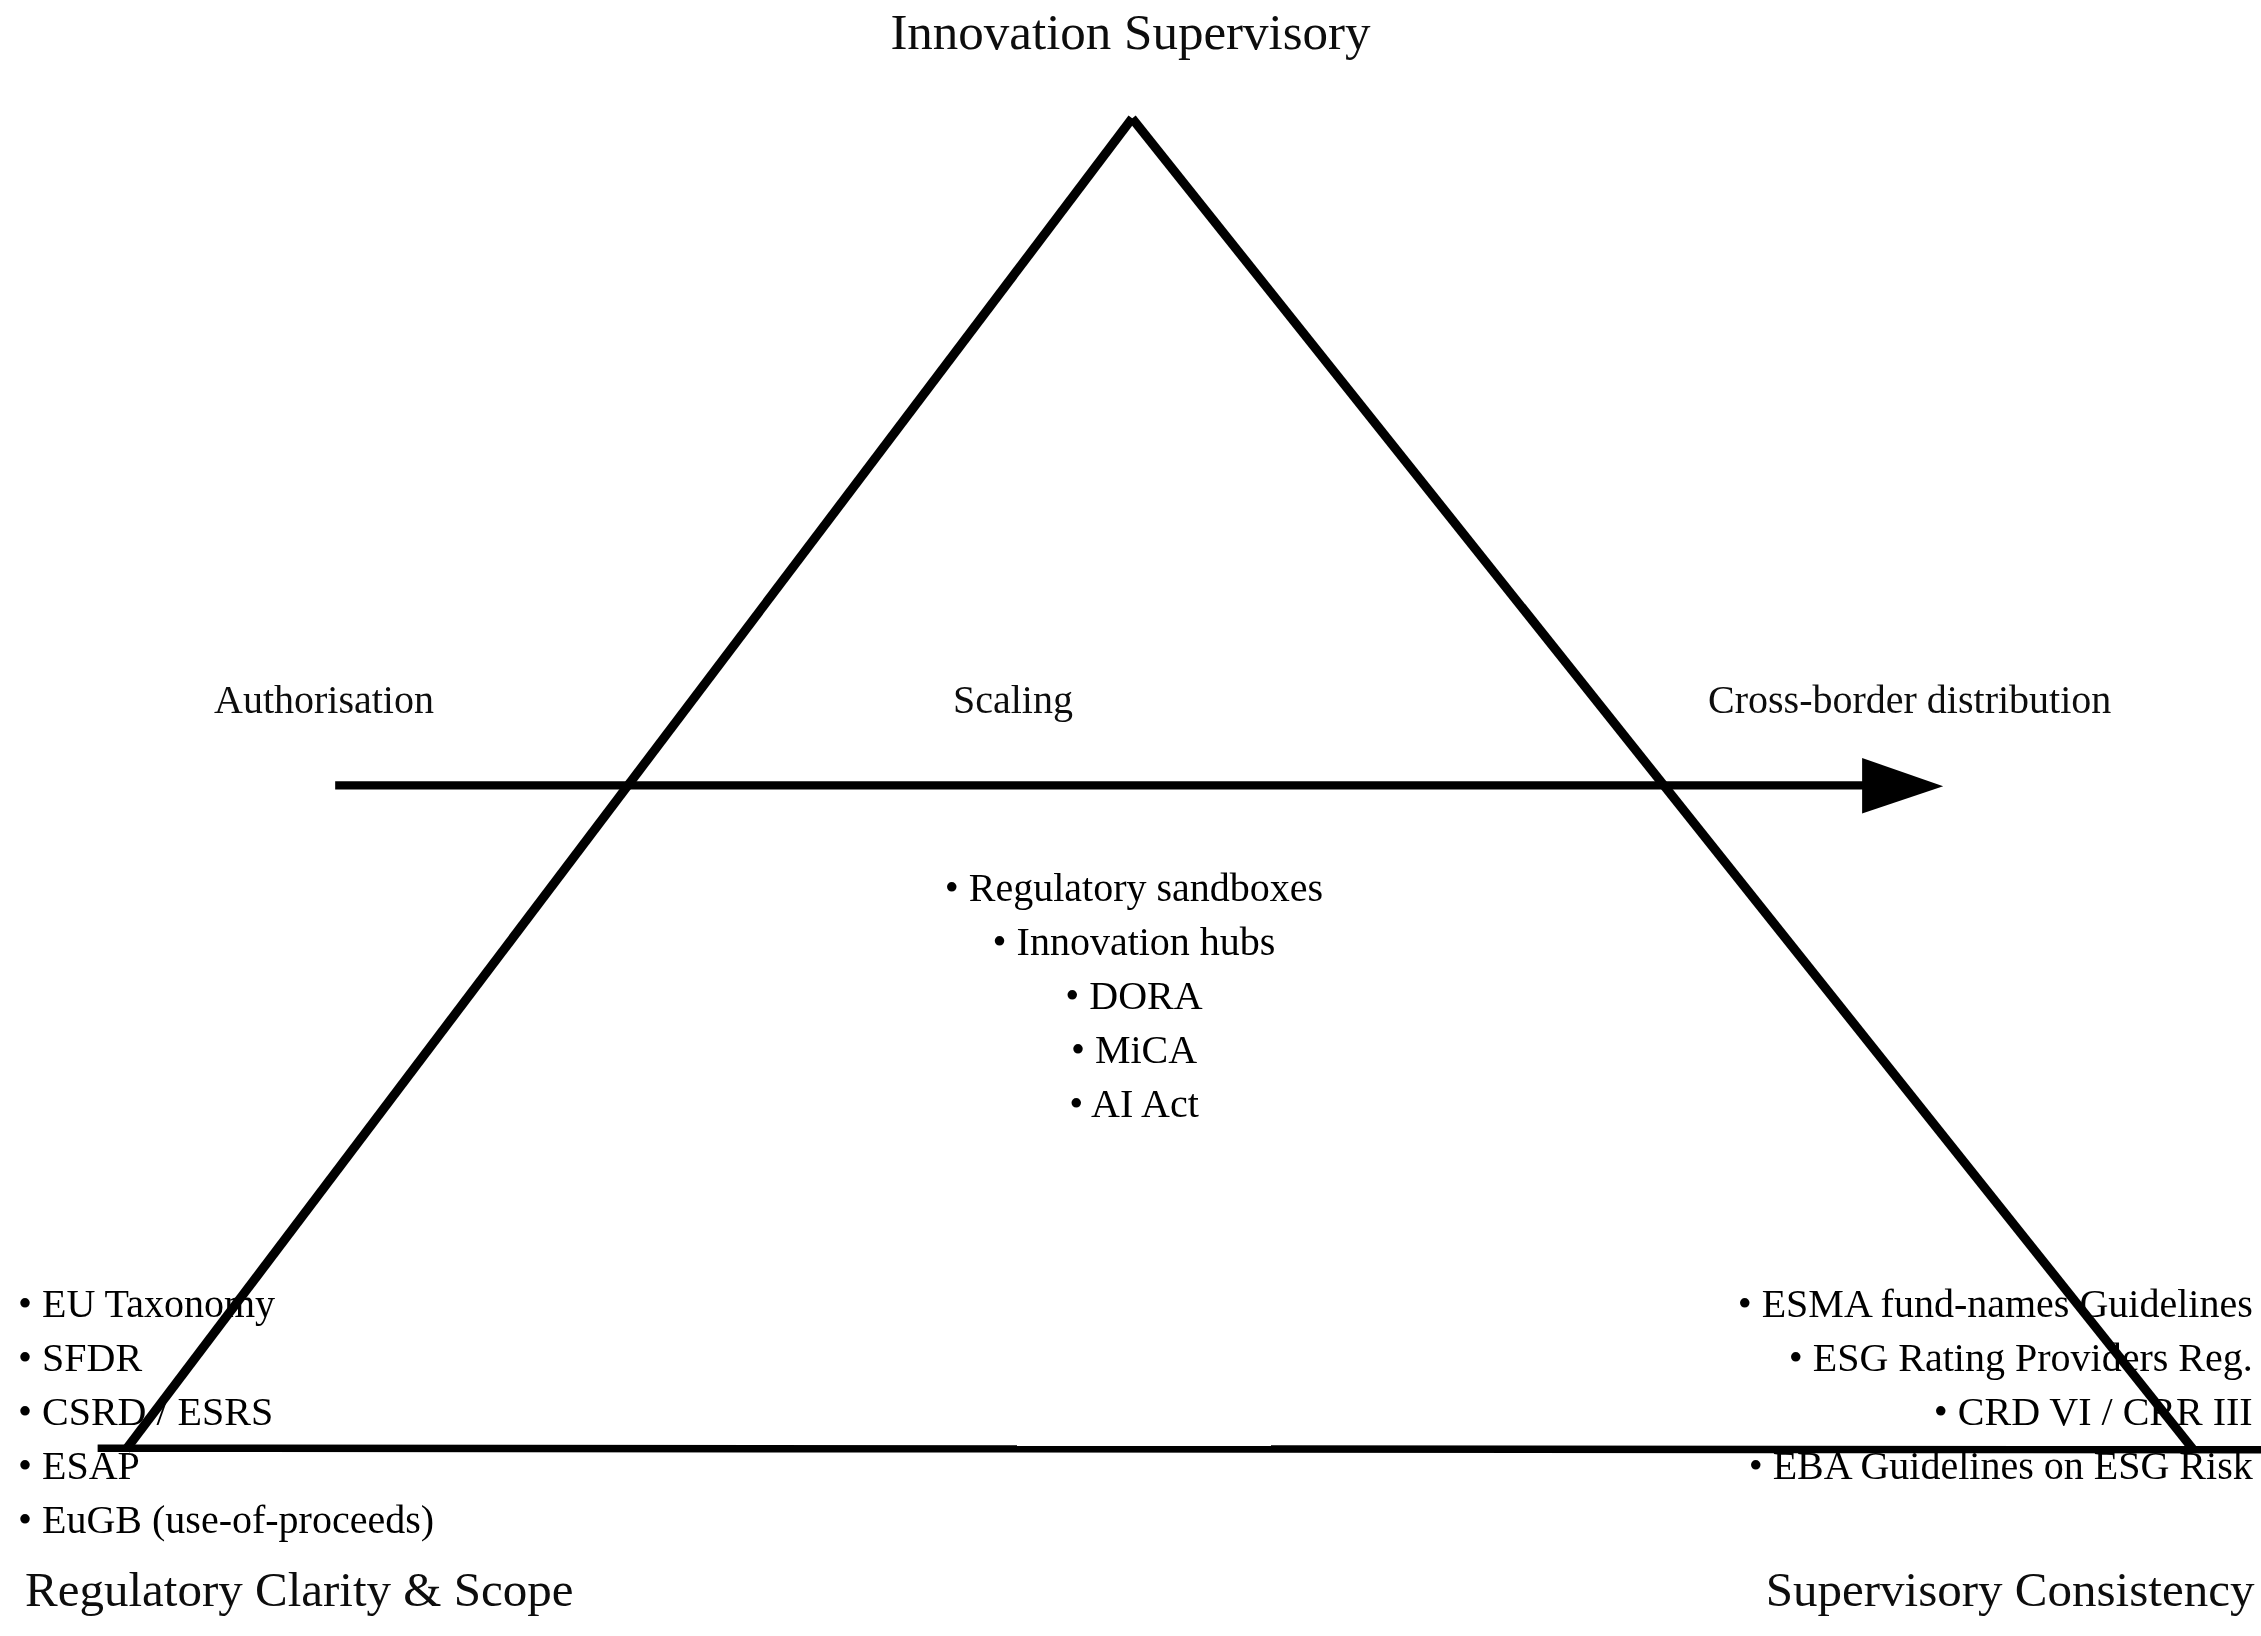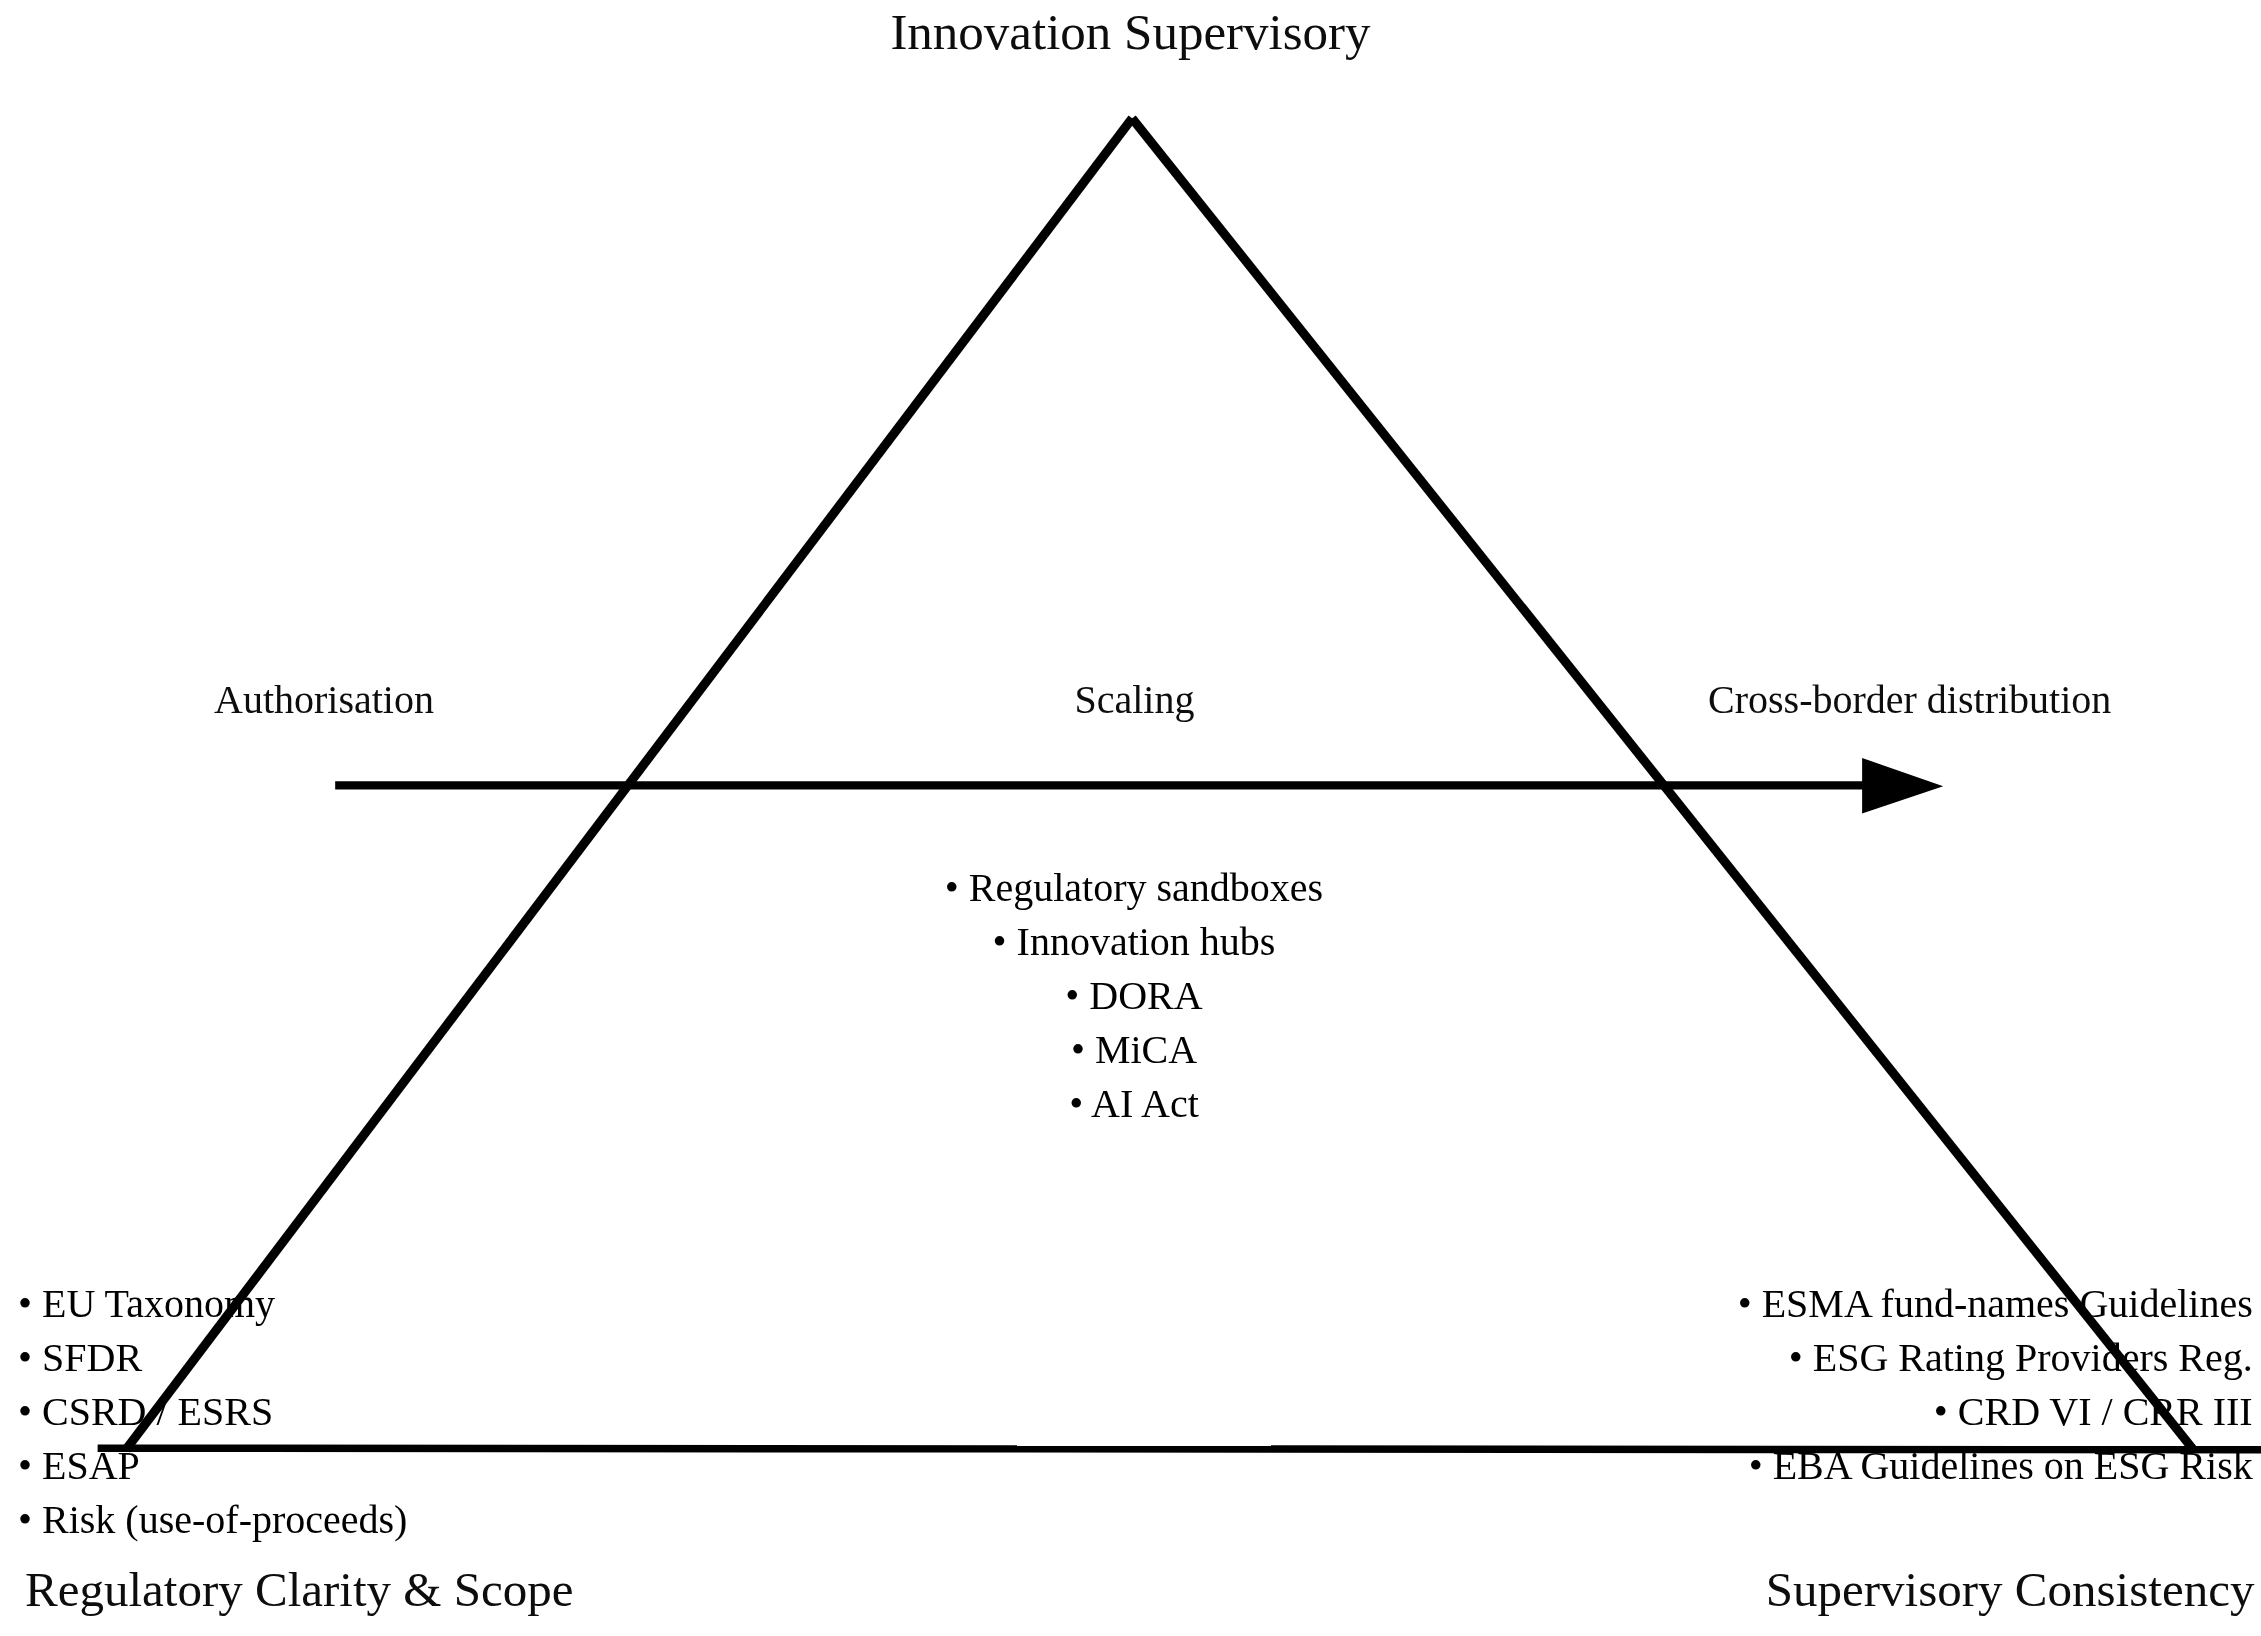--- a/index.html
+++ b/index.html
@@ -42,21 +42,21 @@
     font-size: 51px;
   }
 
   
   .stage-label {
     font-size: 40px;
     top: 680px;
     text-align: right;
   }
   #stage-authorisation { left: 214px; }
-  #stage-scaling { left: 977px; width: 315px; text-align: center; }
+  #stage-scaling { left: 953px; width: 315px; text-align: left; }
   #stage-crossborder { left: 1708px; }
 
   
   .corner-label {
     font-size: 49px;
     top: 1565px;
   }
   #corner-left { left: 25px; }
   #corner-right { right: 6.6px; }
 
@@ -119,21 +119,21 @@
     <li>• DORA</li>
     <li>• MiCA</li>
     <li>• AI Act</li>
   </ul>
 
   <ul class="bullets" id="left-list">
     <li>• EU Taxonomy</li>
     <li>• SFDR</li>
     <li>• CSRD / ESRS</li>
     <li>• ESAP</li>
-    <li>• Risk (use-of-proceeds)</li>
+    <li>• EuGB (use-of-proceeds)</li>
   </ul>
 
   <ul class="bullets" id="right-list">
     <li>• ESMA fund-names Guidelines</li>
     <li>• ESG Rating Providers Reg.</li>
     <li>• CRD VI / CRR III</li>
     <li>• EBA Guidelines on ESG Risk</li>
   </ul>
 
   <div class="txt corner-label" id="corner-left">Regulatory Clarity &amp; Scope</div>

